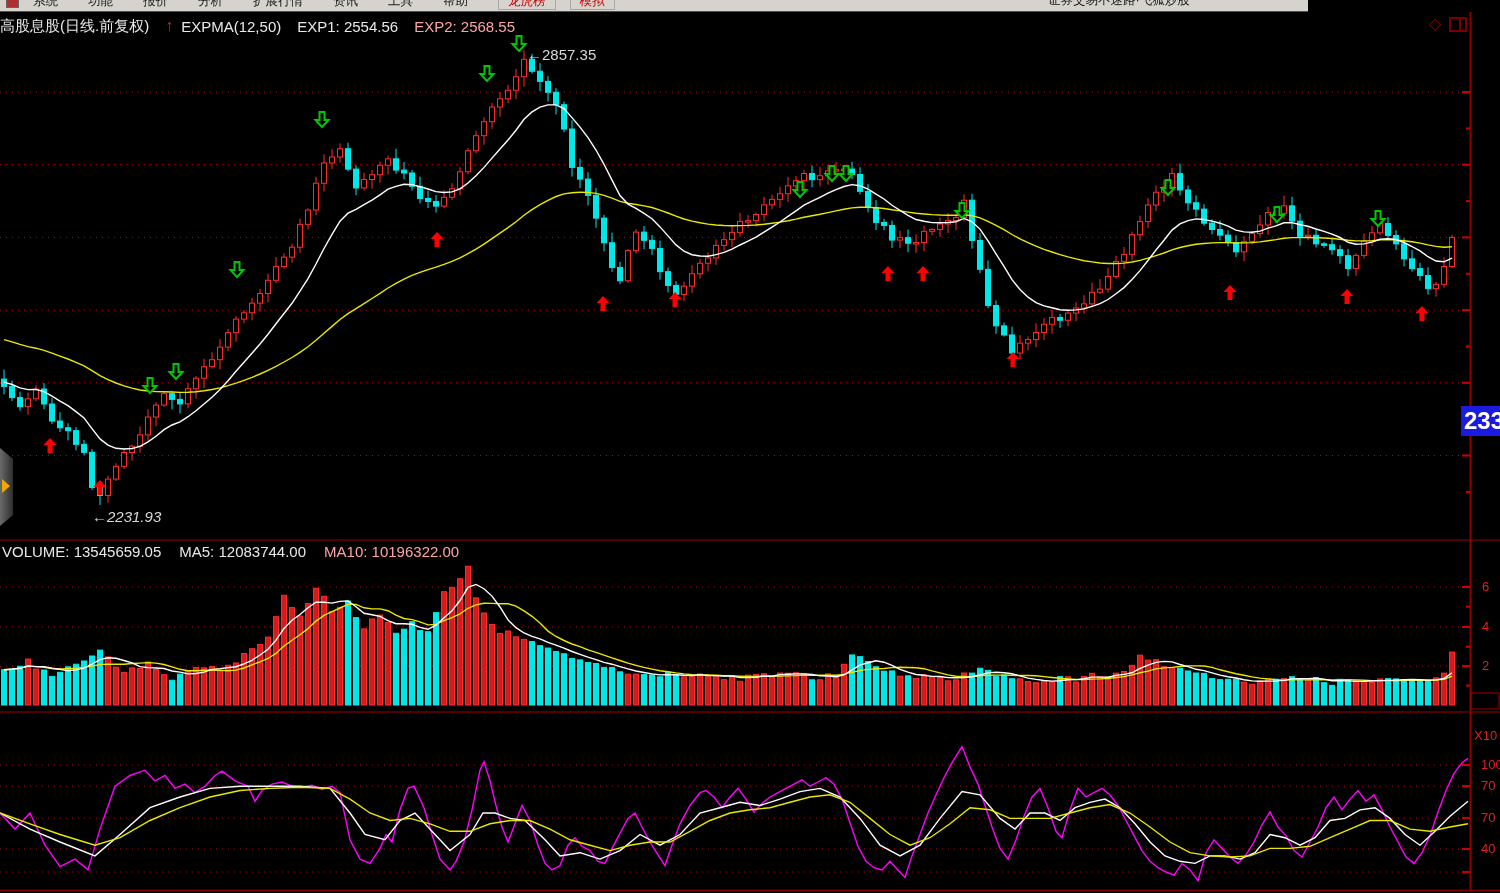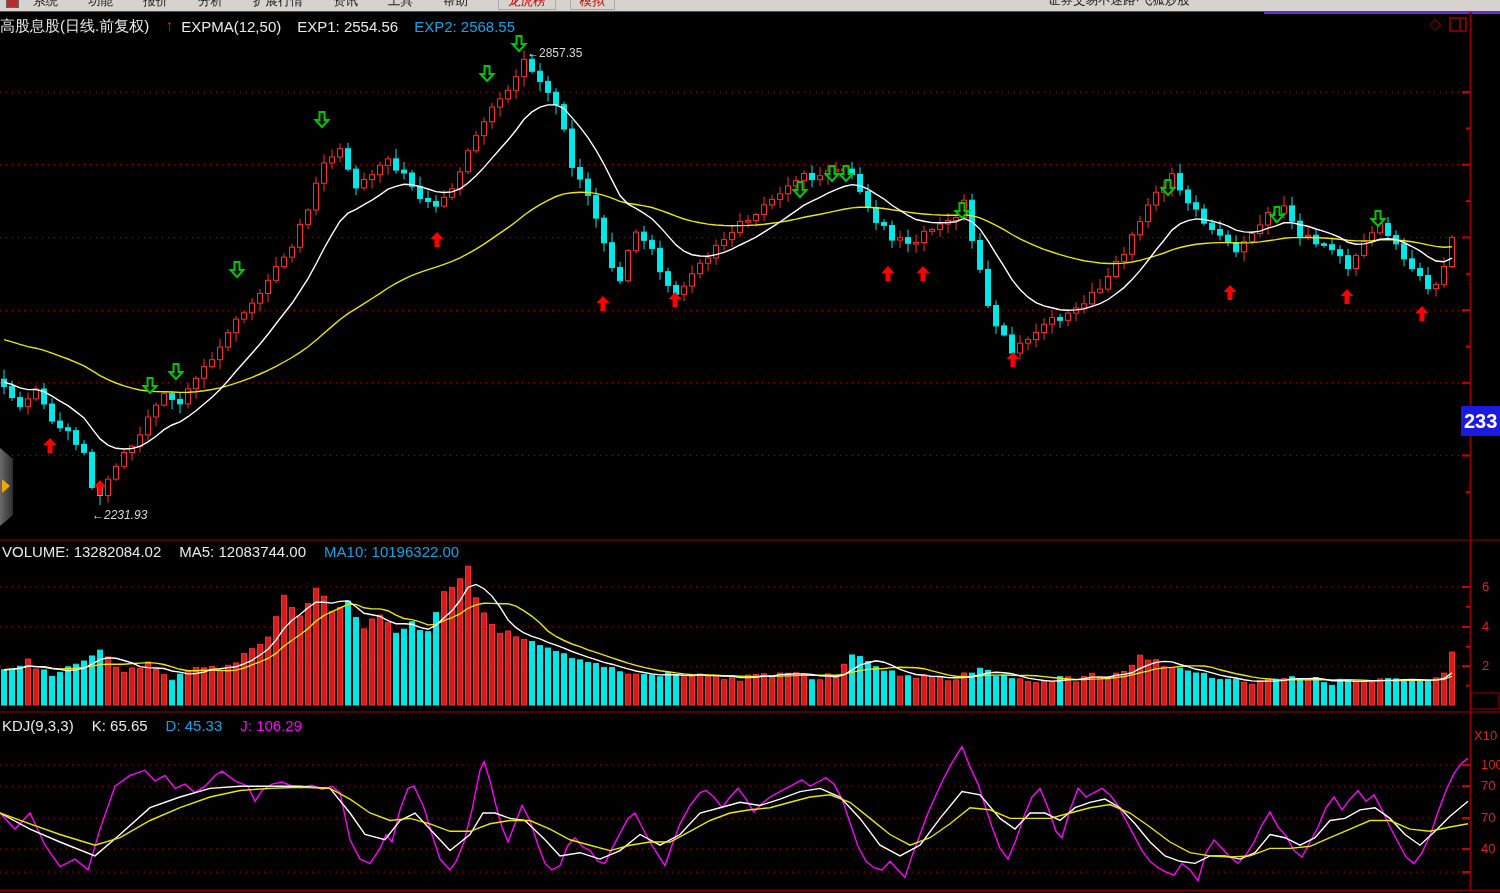--- a/index.html
+++ b/index.html
@@ -1,46 +1,46 @@
 <!DOCTYPE html>
 <html><head>
 <meta charset="utf-8">
 <style>
   html,body{margin:0;padding:0;background:#000;}
   #app{position:relative;width:1500px;height:893px;background:#000;overflow:hidden;
        font-family:"Liberation Sans",sans-serif;}
   
-  #menubar{position:absolute;left:0;top:0;width:1500px;height:11px;background:#d6d3ce;
-           border-bottom:3px solid #6d28d9;overflow:hidden;}
+  #menubar{position:absolute;left:0;top:0;width:1308px;height:11px;background:#d6d3ce;
+           border-bottom:1px solid #6d28d9;overflow:hidden;}
   #menurow{position:absolute;left:6px;top:-8px;display:flex;align-items:center;white-space:nowrap;}
   .menu-item{font-size:12.5px;color:#1a1a1a;margin-right:30px;line-height:16px;}
   .menu-item.hot{color:#cc0000;border:1px solid #a8a8a8;padding:0 9px;margin-right:14px;background:#d6d3ce;}
   #menu-right{position:absolute;left:1048px;top:-8px;font-size:12.5px;color:#1a1a1a;line-height:16px;white-space:nowrap;}
   #menu-appicon{width:11px;height:11px;background:#b03030;border:1px solid #666;margin-right:14px;}
   
   #titlerow{position:absolute;left:0;top:12px;width:1264px;height:28px;background:#000;
             display:flex;align-items:center;font-size:15px;}
   #titlerow .t{margin-right:16px;white-space:nowrap;}
-  .w{color:#e8e8e8}.y{color:#0ea5e9}.m{color:#ff00ff}
+  .w{color:#e8e8e8}.y{color:#fca5a5}.m{color:#ff00ff}
   #sig-arrow{color:#ff1010;font-size:16px;font-weight:bold;margin-right:8px;}
   
   #corner-icons{position:absolute;left:1429px;top:16px;display:flex;align-items:center;}
   #diamond-icon{color:#8a0000;font-size:16px;line-height:16px;margin-right:8px;}
   #win-icon{width:18px;height:15px;border:2px solid #7a0000;position:relative;box-sizing:border-box;}
   #win-icon .split{position:absolute;right:4px;top:0;bottom:0;width:2px;background:#7a0000;}
   
   .paneltext{position:absolute;left:2px;display:flex;align-items:center;font-size:15px;white-space:nowrap;}
   .paneltext .t{margin-right:18px;}
   
   #chart{position:absolute;left:0;top:0;}
   
-  .anno{position:absolute;color:#d8d8d8;font-size:12px;white-space:nowrap;}
+  .anno{position:absolute;color:#d8d8d8;font-size:15px;white-space:nowrap;}
   
   #price-tag{position:absolute;left:1461px;top:406px;width:39px;height:30px;background:#1a1ae0;
-             color:#fff;font-size:20px;font-weight:bold;display:flex;align-items:center;
+             color:#fff;font-size:24px;font-weight:bold;display:flex;align-items:center;
              overflow:hidden;padding-left:3px;box-sizing:border-box;}
   
   #left-tab{position:absolute;left:0;top:448px;width:13px;height:78px;
             background:linear-gradient(90deg,#6a6a6a,#2e2e2e);
             clip-path:polygon(0 0,100% 14%,100% 86%,0 100%);}
   #left-tab .tri{position:absolute;left:2px;top:31px;width:0;height:0;
             border-left:8px solid #f0a800;border-top:7px solid transparent;border-bottom:7px solid transparent;}
   
   .axlbl{position:absolute;color:#e02020;font-size:13px;white-space:nowrap;}
 </style>
@@ -725,31 +725,25 @@
         <path d="M4.0 669.7L12.0 669.3L20.0 668.3L28.0 666.0L36.0 666.6L44.0 666.6L52.0 668.2L60.0 669.4L68.0 670.9L76.0 669.9L84.0 668.2L92.0 664.1L100.0 659.6L108.0 657.7L116.0 658.3L124.0 660.5L132.0 662.9L140.0 666.6L148.0 667.6L156.0 668.0L164.0 668.5L172.0 671.0L180.0 672.1L188.0 673.9L196.0 673.5L204.0 672.1L212.0 669.4L220.0 668.7L228.0 667.6L236.0 666.7L244.0 663.8L252.0 660.3L260.0 655.0L268.0 649.3L276.0 640.1L284.0 628.4L292.0 620.2L300.0 614.5L308.0 607.8L316.0 602.1L324.0 602.3L332.0 603.1L340.0 601.4L348.0 600.9L356.0 606.8L364.0 613.3L372.0 614.8L380.0 616.3L388.0 620.6L396.0 623.7L404.0 623.8L412.0 624.3L420.0 627.4L428.0 629.3L436.0 625.2L444.0 617.7L452.0 610.8L460.0 600.5L468.0 587.4L476.0 584.4L484.0 588.7L492.0 596.1L500.0 607.0L508.0 619.9L516.0 627.7L524.0 633.0L532.0 636.4L540.0 638.9L548.0 642.3L556.0 645.2L564.0 648.1L572.0 651.5L580.0 654.3L588.0 657.2L596.0 659.7L604.0 662.4L612.0 664.2L620.0 666.6L628.0 668.9L636.0 671.0L644.0 672.5L652.0 673.9L660.0 674.9L668.0 674.6L676.0 674.8L684.0 675.3L692.0 675.5L700.0 674.9L708.0 675.5L716.0 675.6L724.0 676.1L732.0 676.1L740.0 677.6L748.0 677.5L756.0 677.2L764.0 676.0L772.0 676.3L780.0 674.6L788.0 674.2L796.0 673.9L804.0 673.9L812.0 674.5L820.0 675.9L828.0 676.0L836.0 676.8L844.0 674.8L852.0 669.9L860.0 665.2L868.0 662.8L876.0 660.8L884.0 662.2L892.0 665.4L900.0 669.3L908.0 672.2L916.0 674.5L924.0 675.2L932.0 676.4L940.0 676.5L948.0 677.6L956.0 677.8L964.0 677.5L972.0 676.8L980.0 675.0L988.0 672.9L996.0 672.3L1004.0 672.7L1012.0 673.8L1020.0 675.9L1028.0 678.1L1036.0 679.4L1044.0 680.5L1052.0 681.1L1060.0 680.7L1068.0 679.7L1076.0 679.6L1084.0 678.7L1092.0 677.1L1100.0 677.1L1108.0 677.2L1116.0 675.4L1124.0 674.4L1132.0 672.8L1140.0 668.5L1148.0 665.1L1156.0 662.4L1164.0 661.4L1172.0 661.9L1180.0 664.5L1188.0 666.7L1196.0 669.3L1204.0 670.6L1212.0 672.8L1220.0 675.1L1228.0 676.8L1236.0 678.0L1244.0 679.8L1252.0 680.9L1260.0 681.2L1268.0 681.1L1276.0 681.1L1284.0 680.4L1292.0 678.9L1300.0 678.7L1308.0 678.6L1316.0 678.3L1324.0 679.1L1332.0 680.8L1340.0 680.7L1348.0 680.9L1356.0 681.4L1364.0 681.2L1372.0 680.7L1380.0 680.6L1388.0 680.4L1396.0 680.1L1404.0 679.8L1412.0 679.5L1420.0 679.7L1428.0 680.1L1436.0 679.9L1444.0 678.5L1452.0 672.8" stroke="#ffffff" stroke-width="1.4"></path>
       </g>
       <g clip-path="url(#cKdj)" fill="none">
         <path d="M0.0 813.0L15.0 829.1L30.0 813.0L45.0 845.2L60.0 866.6L75.0 859.1L88.0 869.9L100.0 829.1L115.0 786.2L130.0 775.5L145.0 770.2L155.0 780.9L165.0 775.5L175.0 788.4L185.0 784.1L195.0 792.7L205.0 786.2L215.0 775.5L222.0 771.2L235.0 780.9L248.0 786.2L255.0 801.2L262.0 790.5L272.0 784.1L282.0 782.0L292.0 786.2L302.0 787.3L312.0 785.2L322.0 789.5L332.0 786.2L340.0 792.7L350.0 839.8L360.0 859.1L370.0 863.4L380.0 848.4L386.0 834.5L392.0 842.0L400.0 809.8L408.0 788.4L414.0 786.2L424.0 807.7L432.0 834.5L440.0 859.1L450.0 869.9L456.0 861.3L464.0 842.0L472.0 809.8L480.0 770.2L484.0 761.6L490.0 780.9L496.0 805.5L502.0 827.0L508.0 842.0L515.0 823.8L522.0 805.5L530.0 820.5L538.0 845.2L545.0 863.4L552.0 869.9L560.0 865.6L568.0 845.2L575.0 837.7L582.0 846.3L590.0 850.6L598.0 861.3L605.0 863.4L612.0 848.4L620.0 833.4L628.0 818.4L635.0 813.0L642.0 827.0L650.0 842.0L658.0 854.8L665.0 865.6L672.0 845.2L680.0 823.8L690.0 805.5L700.0 792.7L706.0 790.5L714.0 797.0L722.0 807.7L730.0 797.0L738.0 788.4L746.0 799.1L754.0 812.0L762.0 803.4L770.0 797.0L778.0 792.7L786.0 788.4L794.0 784.1L802.0 779.8L810.0 786.2L818.0 782.0L826.0 777.7L834.0 784.1L842.0 799.1L850.0 822.7L858.0 846.3L866.0 861.3L874.0 867.7L882.0 869.9L890.0 861.3L898.0 869.9L905.0 877.4L912.0 855.9L920.0 834.5L928.0 813.0L936.0 794.8L944.0 777.7L952.0 762.7L962.0 746.6L970.0 766.9L978.0 784.1L985.0 805.5L992.0 827.0L1000.0 848.4L1008.0 859.1L1016.0 839.8L1024.0 816.3L1032.0 797.0L1040.0 788.4L1048.0 807.7L1056.0 831.3L1062.0 837.7L1070.0 809.8L1078.0 788.4L1086.0 797.0L1094.0 792.7L1102.0 788.4L1110.0 794.8L1118.0 805.5L1126.0 820.5L1134.0 835.6L1142.0 850.6L1150.0 861.3L1158.0 867.7L1166.0 872.0L1174.0 875.2L1182.0 863.4L1190.0 869.9L1198.0 880.6L1206.0 852.7L1214.0 839.8L1222.0 848.4L1230.0 857.0L1238.0 863.4L1246.0 854.8L1254.0 842.0L1262.0 824.8L1270.0 812.0L1278.0 827.0L1286.0 835.6L1294.0 850.6L1302.0 857.0L1310.0 842.0L1318.0 827.0L1326.0 807.7L1334.0 797.0L1342.0 809.8L1350.0 799.1L1358.0 790.5L1366.0 801.2L1374.0 794.8L1382.0 809.8L1390.0 827.0L1398.0 842.0L1406.0 857.0L1414.0 863.4L1422.0 852.7L1430.0 835.6L1438.0 812.0L1446.0 790.5L1454.0 773.4L1462.0 762.7L1468.0 758.4" stroke="#ff00ff" stroke-width="1.4"></path>
         <path d="M0.0 813.0L30.0 829.1L60.0 842.0L95.0 855.9L120.0 834.5L150.0 807.7L180.0 797.0L210.0 788.4L240.0 786.2L270.0 786.2L300.0 786.2L330.0 788.4L350.0 813.0L365.0 834.5L385.0 839.8L400.0 820.5L415.0 813.0L435.0 834.5L450.0 850.6L470.0 834.5L483.0 813.0L495.0 813.0L510.0 818.4L525.0 820.5L545.0 839.8L560.0 855.9L580.0 852.7L600.0 859.1L620.0 850.6L640.0 834.5L660.0 845.2L680.0 834.5L700.0 813.0L720.0 807.7L740.0 802.3L760.0 805.5L780.0 799.1L800.0 791.6L820.0 788.4L840.0 797.0L860.0 818.4L880.0 845.2L900.0 855.9L920.0 845.2L940.0 818.4L962.0 791.6L980.0 794.8L1000.0 818.4L1015.0 829.1L1030.0 813.0L1045.0 813.0L1060.0 820.5L1075.0 807.7L1090.0 802.3L1105.0 799.1L1120.0 807.7L1135.0 823.8L1150.0 842.0L1165.0 855.9L1180.0 861.3L1195.0 863.4L1210.0 855.9L1225.0 855.9L1240.0 859.1L1255.0 852.7L1270.0 834.5L1285.0 837.7L1300.0 845.2L1315.0 837.7L1330.0 820.5L1345.0 818.4L1360.0 809.8L1375.0 807.7L1390.0 818.4L1405.0 834.5L1420.0 845.2L1435.0 831.3L1450.0 816.3L1468.0 801.2" stroke="#ffffff" stroke-width="1.4"></path>
         <path d="M0.0 813.0L30.0 823.8L60.0 834.5L95.0 845.2L120.0 837.7L150.0 820.5L180.0 807.7L210.0 797.0L240.0 790.5L270.0 788.4L300.0 787.3L330.0 788.4L350.0 799.1L370.0 813.0L390.0 820.5L410.0 818.4L430.0 823.8L450.0 831.3L470.0 831.3L490.0 823.8L510.0 820.5L530.0 820.5L550.0 829.1L570.0 839.8L590.0 845.2L610.0 850.6L630.0 845.2L650.0 842.0L670.0 842.0L690.0 831.3L710.0 820.5L730.0 813.0L750.0 809.8L770.0 807.7L790.0 802.3L810.0 797.0L830.0 794.8L850.0 802.3L870.0 818.4L890.0 834.5L910.0 845.2L930.0 837.7L950.0 823.8L970.0 807.7L990.0 809.8L1010.0 818.4L1030.0 818.4L1050.0 818.4L1070.0 813.0L1090.0 807.7L1110.0 804.5L1130.0 813.0L1150.0 827.0L1170.0 842.0L1190.0 852.7L1210.0 855.9L1230.0 857.0L1250.0 855.9L1270.0 848.4L1290.0 848.4L1310.0 846.3L1330.0 837.7L1350.0 829.1L1370.0 820.5L1390.0 820.5L1410.0 829.1L1430.0 831.3L1450.0 827.0L1468.0 823.8" stroke="#e8e800" stroke-width="1.4"></path>
       </g>
     </svg>
 
   <div class="paneltext" style="top:543px;">
-    <span class="t w">VOLUME: 13282084.02</span>
+    <span class="t w">VOLUME: 13545659.05</span>
     <span class="t w">MA5: 12083744.00</span>
     <span class="t y">MA10: 10196322.00</span>
   </div>
 
-  <div class="paneltext" style="top:717px;">
-    <span class="t w">KDJ(9,3,3)</span>
-    <span class="t w">K: 65.65</span>
-    <span class="t y">D: 45.33</span>
-    <span class="t m">J: 106.29</span>
-  </div>
 
   <div class="anno" style="left:527px;top:46px;">←2857.35</div>
   <div class="anno" style="left:92px;top:508px;font-style:italic;">←2231.93</div>
 
   <div id="price-tag">233</div>
 
   <div id="left-tab">
       <div class="tri"></div>
     </div>
 

